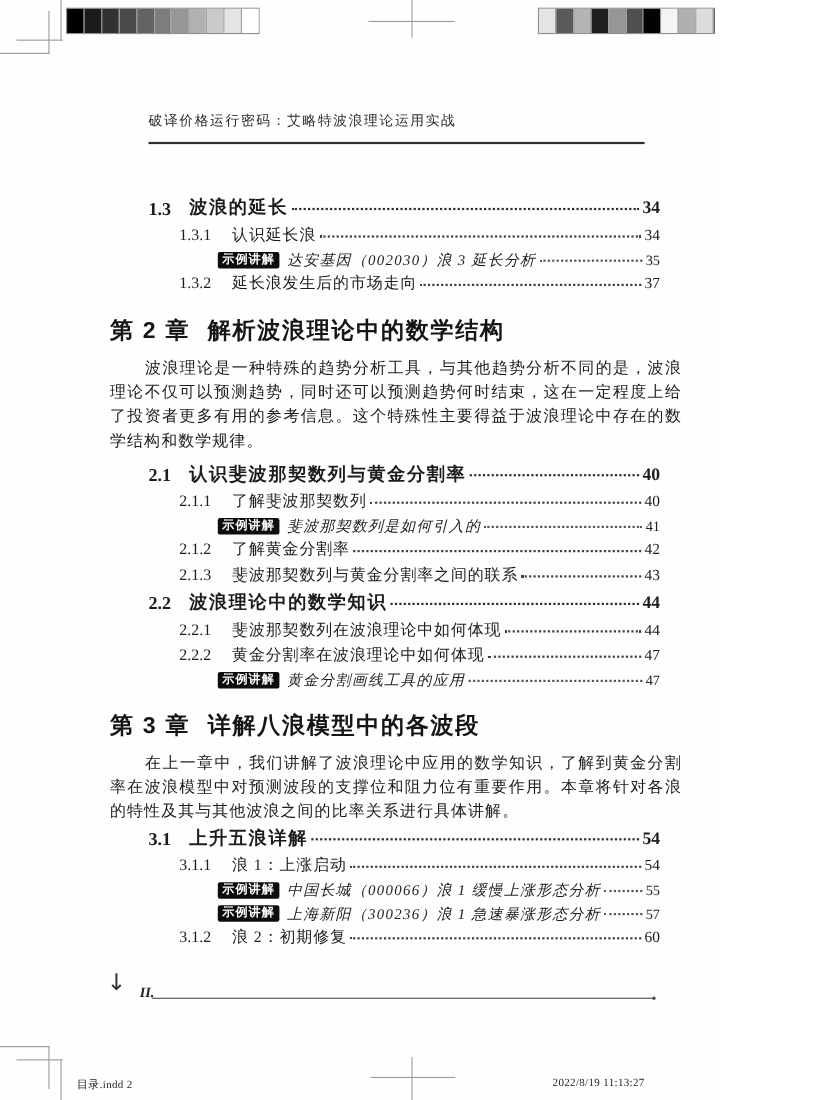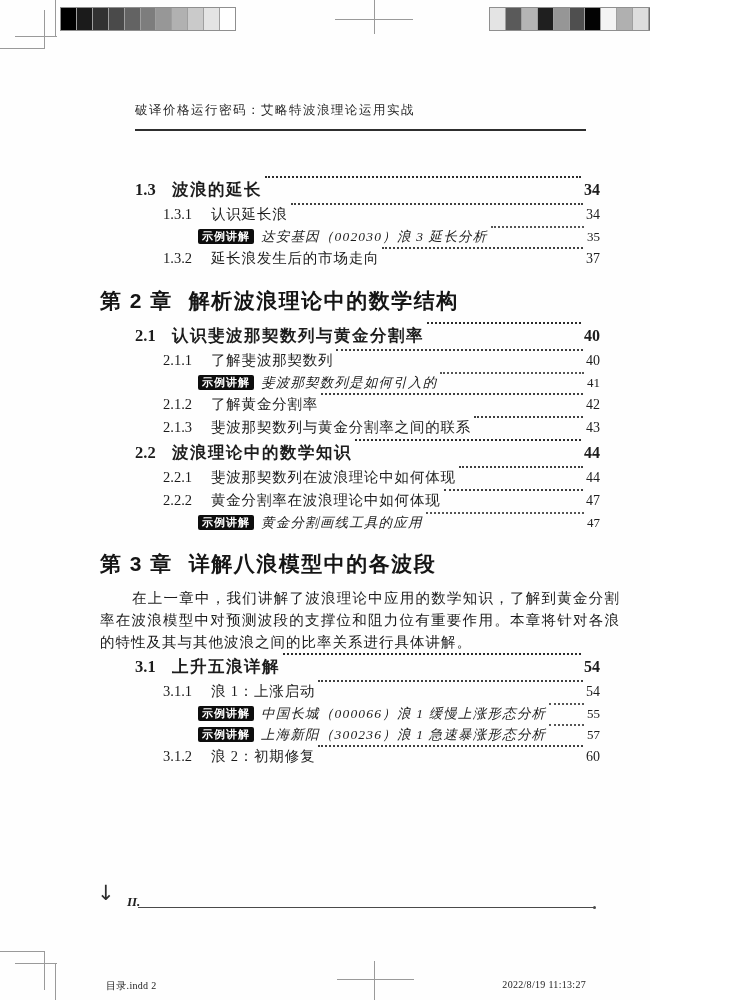--- a/index.html
+++ b/index.html
@@ -21,21 +21,21 @@
 
   
   .running-head {
     position:absolute; left:135px; top:102px;
     font-size:12.5px; letter-spacing:1.5px; color:#2a2a2a; white-space:nowrap;
   }
   .head-rule { position:absolute; left:135px; top:129px; width:451px; height:2px; background:#2e2e2e; }
 
   
   .content { position:absolute; left:100px; top:176px; width:520px; }
-  .row { display:flex; align-items:flex-start; padding-right:20px; box-sizing:border-box; }
+  .row { display:flex; align-items:center; padding-right:20px; box-sizing:border-box; }
   .lvl1 { margin-left:35px; font-weight:bold; font-size:16.5px; height:27px; line-height:27px; }
   .lvl1 .num { flex:0 0 37px; }
   .lvl1 .ttl { font-family:"Liberation Sans", sans-serif; font-weight:700; letter-spacing:1.5px; }
   .lvl2 { margin-left:63px; font-size:14.5px; height:23px; line-height:23px; }
   .lvl2 .num { flex:0 0 48px; }
   .lvl2 .ttl { letter-spacing:0.8px; }
   .badge-row { margin-left:98px; font-size:13.5px; height:21px; line-height:21px; }
   .badge {
     flex:0 0 auto; align-self:center;
     font-family:"Liberation Sans", sans-serif; font-style:normal; font-weight:700;
@@ -65,21 +65,21 @@
   .mt6 { margin-top:6px; }
   .mt4 { margin-top:0; }
 
   
   .foot-arrow { position:absolute; left:97px; top:881px; font-size:21px; color:#2e2e2e; font-family:"DejaVu Sans", sans-serif; }
   .foot-pagenum { position:absolute; left:127px; top:894px; font-style:italic; font-weight:700; font-size:13px; color:#222; }
   .foot-rule { position:absolute; left:138px; top:907px; width:456px; height:1px; background:#4a4a4a; }
   .foot-rule-dot { position:absolute; left:593px; top:906px; width:3px; height:3px; background:#4a4a4a; border-radius:50%; }
 
   
-  .slug-file { position:absolute; left:70px; top:979px; font-size:10px; color:#222; letter-spacing:0.3px;margin-left:36px; }
+  .slug-file { position:absolute; left:70px; top:979px; font-size:10px; color:#222; letter-spacing:0.3px; }
   .slug-time { position:absolute; right:64px; top:979px; font-size:10px; color:#222; letter-spacing:0.3px; }
 </style>
 </head>
 <body>
 
 <div class="page">
 
   <div class="strip" id="strip-left">
       <div class="patch" style="background: rgb(0, 0, 0);"></div>
       <div class="patch" style="background: rgb(27, 27, 27);"></div>
@@ -159,20 +159,21 @@
       <span class="num">1.3.2</span>
       <span class="ttl">延长浪发生后的市场走向</span>
       <span class="dots"></span>
       <span class="pg">37</span>
     </div>
 
     <div class="chap">
       <span class="chap-num">第 2 章</span>
       <span class="chap-ttl">解析波浪理论中的数学结构</span>
     </div>
+    <div class="para">波浪理论是一种特殊的趋势分析工具，与其他趋势分析不同的是，波浪理论不仅可以预测趋势，同时还可以预测趋势何时结束，这在一定程度上给了投资者更多有用的参考信息。这个特殊性主要得益于波浪理论中存在的数学结构和数学规律。</div>
 
     <div class="mt6"></div>
     <div class="row lvl1">
       <span class="num">2.1</span>
       <span class="ttl">认识斐波那契数列与黄金分割率</span>
       <span class="dots"></span>
       <span class="pg">40</span>
     </div>
     <div class="row lvl2">
       <span class="num">2.1.1</span>

